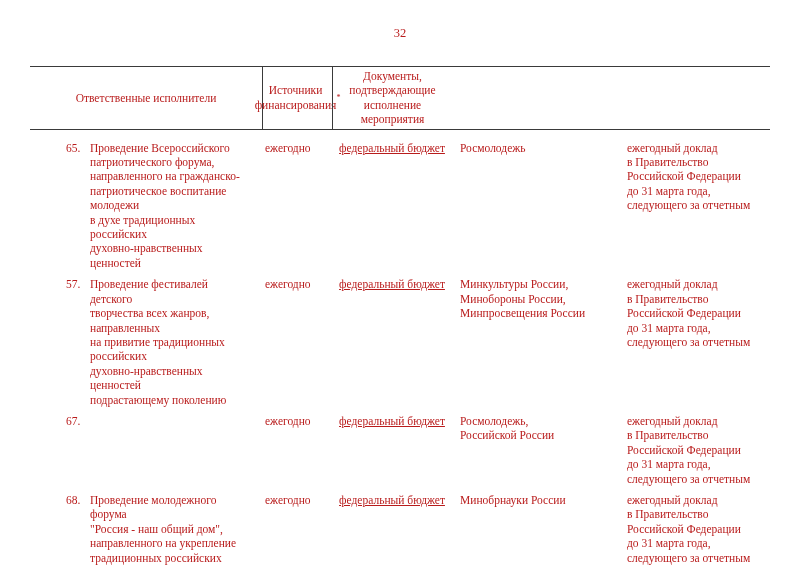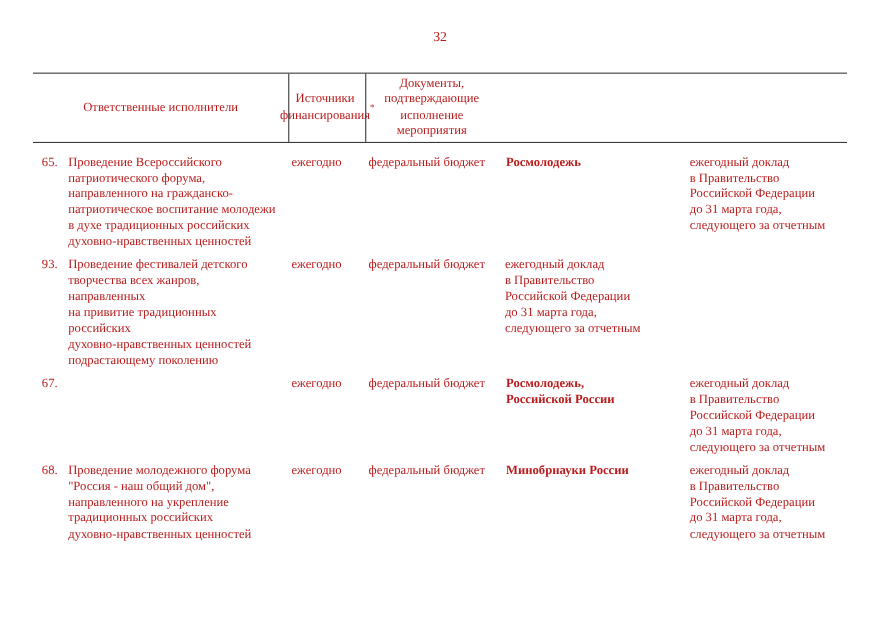--- a/index.html
+++ b/index.html
@@ -46,25 +46,25 @@
   }
   .tbl-header .hcell + .hcell { border-left: 1px solid #3a3a3a; }
   .tbl-header sup { font-size: 8px; line-height: 0; }
   .tbl-body { margin-top: 11px; }
   .row {
     display: grid;
     grid-template-columns: 232px 70px 120px 168px 150px;
     margin-bottom: 7px;
   }
   .cell-name { display: flex; padding-left: 8px; padding-right: 10px; }
-  .row-num { flex: none; width: 24px; }
+  .row-num { flex: none; width: 24px; margin-left: 28px; }
   .name-text { white-space: pre-line; }
   .cell-term { text-align: left; padding: 0 3px; white-space: pre-line; }
-  .cell-source { text-align: left; padding: 0 3px; white-space: pre-line; }
-  .cell-exec { padding-left: 8px; padding-right: 6px; white-space: pre-line; font-weight: bold; }
+  .cell-source { text-align: center; padding: 0 3px; white-space: pre-line; text-decoration: underline; }
+  .cell-exec { padding-left: 8px; padding-right: 6px; white-space: pre-line; }
   .cell-docs { padding-left: 7px; padding-right: 2px; white-space: pre-line; }
 </style>
 </head>
 <body>
 
 <div id="page">
   <div class="page-number">32</div>
 
   <div class="tbl">
     <div class="tbl-header">
@@ -92,29 +92,32 @@
     <div class="cell-exec">Росмолодежь</div>
     <div class="cell-docs">ежегодный доклад
 в Правительство
 Российской Федерации
 до 31 марта года,
 следующего за отчетным</div>
   </div>
 
   <div class="row">
     <div class="cell-name">
-      <span class="row-num">93.</span>
+      <span class="row-num">57.</span>
       <span class="name-text">Проведение фестивалей детского
 творчества всех жанров, направленных
 на привитие традиционных российских
 духовно-нравственных ценностей
 подрастающему поколению</span>
     </div>
     <div class="cell-term">ежегодно</div>
     <div class="cell-source">федеральный бюджет</div>
+    <div class="cell-exec">Минкультуры России,
+Минобороны России,
+Минпросвещения России</div>
     <div class="cell-docs">ежегодный доклад
 в Правительство
 Российской Федерации
 до 31 марта года,
 следующего за отчетным</div>
   </div>
 
   <div class="row">
     <div class="cell-name">
       <span class="row-num">67.</span>

